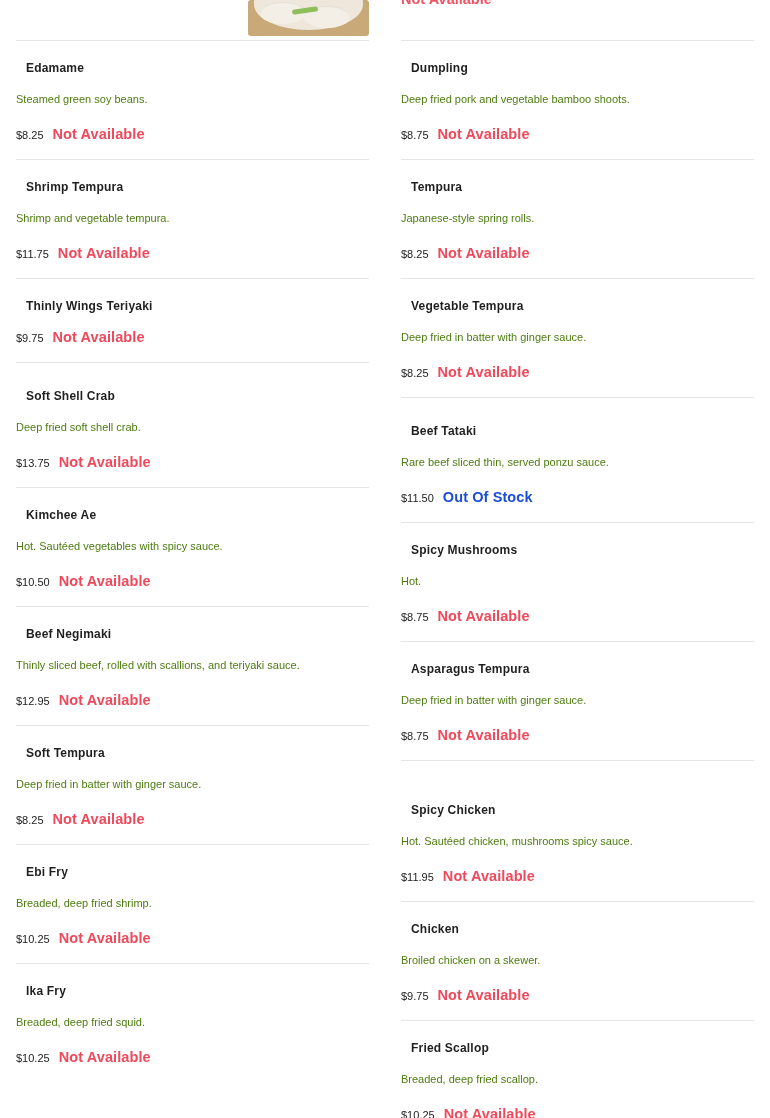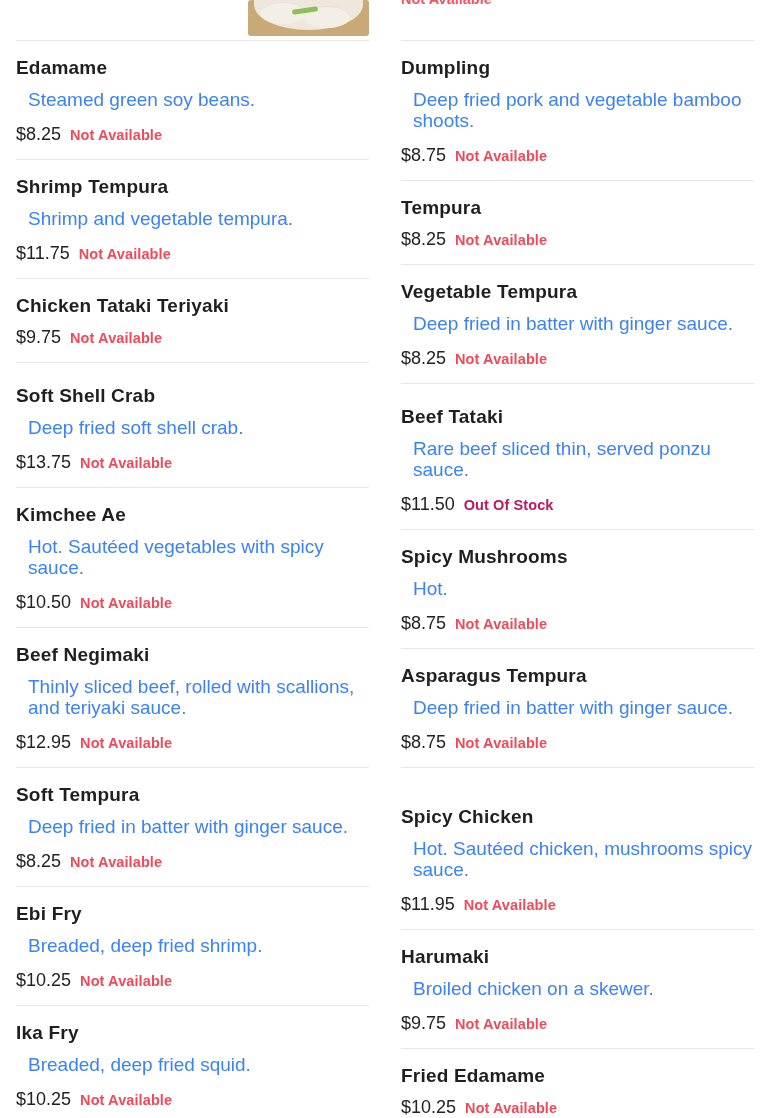--- a/index.html
+++ b/index.html
@@ -32,55 +32,55 @@
   .item {
     border-top: 1px solid #e6e6e6;
     padding: 16px 0 14px 0;
     box-sizing: border-box;
   }
   .item.first-left {
     border-top: 1px solid #e6e6e6;
     margin-top: 0;
   }
   .item-name {
-    font-size: 19px;
+    font-size: 12px;
     font-weight: bold;
     color: #1f1f1f;
     letter-spacing: 0.2px;
     line-height: 22px;
-    margin: 0 0 10px 0;
+    margin: 0 0 10px 10px;
   }
   .item-desc {
-    font-size: 19px;
-    color: #3b82f6;
+    font-size: 11px;
+    color: #4d7c0f;
     line-height: 21px;
-    margin: 0 0 14px 12px;
+    margin: 0 0 14px 0;
     max-width: 360px;
   }
   .item-footer {
     display: flex;
     align-items: baseline;
     gap: 9px;
   }
   .item-price {
-    font-size: 18px;
+    font-size: 11px;
     color: #222222;
     line-height: 20px;
   }
   .item-status {
     font-size: 14.5px;
     font-weight: bold;
     line-height: 20px;
     letter-spacing: 0.1px;
   }
   .status-not-available {
     color: #ef4a5c;
   }
   .status-out-of-stock {
-    color: #be185d;
+    color: #1d4ed8;
   }
   
   .top-row {
     display: grid;
     grid-template-columns: 1fr 1fr;
     column-gap: 32px;
     height: 40px;
   }
   .thumb-wrap {
     display: flex;
@@ -187,21 +187,21 @@
       <div class="item">
         <h3 class="item-name">Shrimp Tempura</h3>
         <p class="item-desc">Shrimp and vegetable tempura.</p>
         <div class="item-footer">
           <span class="item-price">$11.75</span>
           <span class="item-status status-not-available">Not Available</span>
         </div>
       </div>
 
       <div class="item">
-        <h3 class="item-name">Chicken Tataki Teriyaki</h3>
+        <h3 class="item-name">Thinly Wings Teriyaki</h3>
         <div class="item-footer">
           <span class="item-price">$9.75</span>
           <span class="item-status status-not-available">Not Available</span>
         </div>
       </div>
 
       <div class="item" style="padding-top:22px;">
         <h3 class="item-name">Soft Shell Crab</h3>
         <p class="item-desc">Deep fried soft shell crab.</p>
         <div class="item-footer">
@@ -263,20 +263,21 @@
         <h3 class="item-name">Dumpling</h3>
         <p class="item-desc">Deep fried pork and vegetable bamboo shoots.</p>
         <div class="item-footer">
           <span class="item-price">$8.75</span>
           <span class="item-status status-not-available">Not Available</span>
         </div>
       </div>
 
       <div class="item">
         <h3 class="item-name">Tempura</h3>
+        <p class="item-desc">Japanese-style spring rolls.</p>
         <div class="item-footer">
           <span class="item-price">$8.25</span>
           <span class="item-status status-not-available">Not Available</span>
         </div>
       </div>
 
       <div class="item">
         <h3 class="item-name">Vegetable Tempura</h3>
         <p class="item-desc">Deep fried in batter with ginger sauce.</p>
         <div class="item-footer">
@@ -315,30 +316,31 @@
       <div class="item" style="padding-top:38px;">
         <h3 class="item-name">Spicy Chicken</h3>
         <p class="item-desc">Hot. Sautéed chicken, mushrooms spicy sauce.</p>
         <div class="item-footer">
           <span class="item-price">$11.95</span>
           <span class="item-status status-not-available">Not Available</span>
         </div>
       </div>
 
       <div class="item">
-        <h3 class="item-name">Harumaki</h3>
+        <h3 class="item-name">Chicken</h3>
         <p class="item-desc">Broiled chicken on a skewer.</p>
         <div class="item-footer">
           <span class="item-price">$9.75</span>
           <span class="item-status status-not-available">Not Available</span>
         </div>
       </div>
 
       <div class="item">
-        <h3 class="item-name">Fried Edamame</h3>
+        <h3 class="item-name">Fried Scallop</h3>
+        <p class="item-desc">Breaded, deep fried scallop.</p>
         <div class="item-footer">
           <span class="item-price">$10.25</span>
           <span class="item-status status-not-available">Not Available</span>
         </div>
       </div>
 
     </div>
 
   </div>
 

